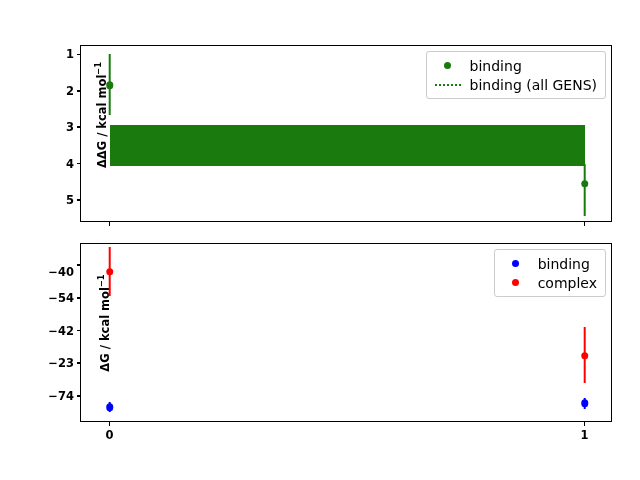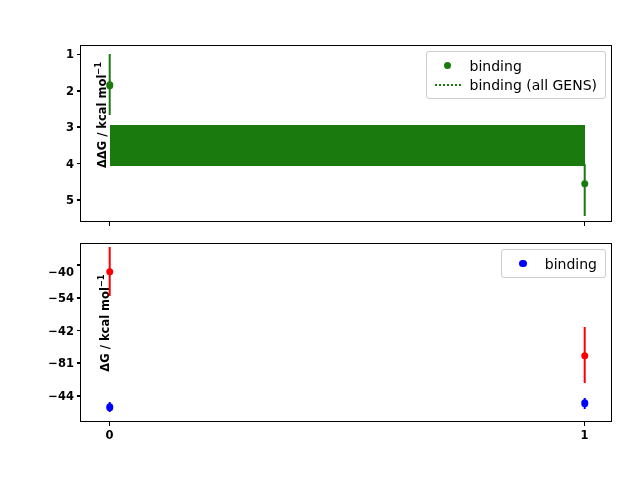--- a/index.html
+++ b/index.html
@@ -135,23 +135,23 @@
     </div>
 
     <div id="bottom-ticks">
         <div class="ytick" style="top: 20.4318px;"></div>
         <div class="ytick-label" style="top: 28px;">−40</div>
         <div class="ytick" style="top: 53.096px;"></div>
         <div class="ytick-label" style="top: 53.896px;">−54</div>
         <div class="ytick" style="top: 85.7602px;"></div>
         <div class="ytick-label" style="top: 86.5602px;">−42</div>
         <div class="ytick" style="top: 118.424px;"></div>
-        <div class="ytick-label" style="top: 119.224px;">−81</div>
+        <div class="ytick-label" style="top: 119.224px;">−23</div>
         <div class="ytick" style="top: 151.089px;"></div>
-        <div class="ytick-label" style="top: 151.889px;">−44</div>
+        <div class="ytick-label" style="top: 151.889px;">−74</div>
       </div>
     <div id="bottom-xticks">
         <div class="xtick" style="left: 27.7px;"></div>
         <div class="xtick-label" style="left: 28.5px;">0</div>
         <div class="xtick" style="left: 502.7px;"></div>
         <div class="xtick-label" style="left: 503.5px;">1</div>
       </div>
 
     <div class="plotarea" id="bottom-plot">
         <div class="errbar" style="left: 28.5px; top: 158.422px; height: 9.79927px; background: rgb(0, 0, 255);"></div>
@@ -165,16 +165,22 @@
       </div>
 
 
     <div class="legend" id="legend-bottom">
         <div class="legend-row">
           <span class="legend-key">
             <span class="legend-dot" style="background: rgb(0, 0, 255);"></span>
           </span>
           <span class="legend-label">binding</span>
         </div>
+        <div class="legend-row">
+          <span class="legend-key">
+            <span class="legend-dot" style="background: rgb(255, 0, 0);"></span>
+          </span>
+          <span class="legend-label">complex</span>
+        </div>
       </div>
   </div>
 
 </div>
 
 </body></html>

